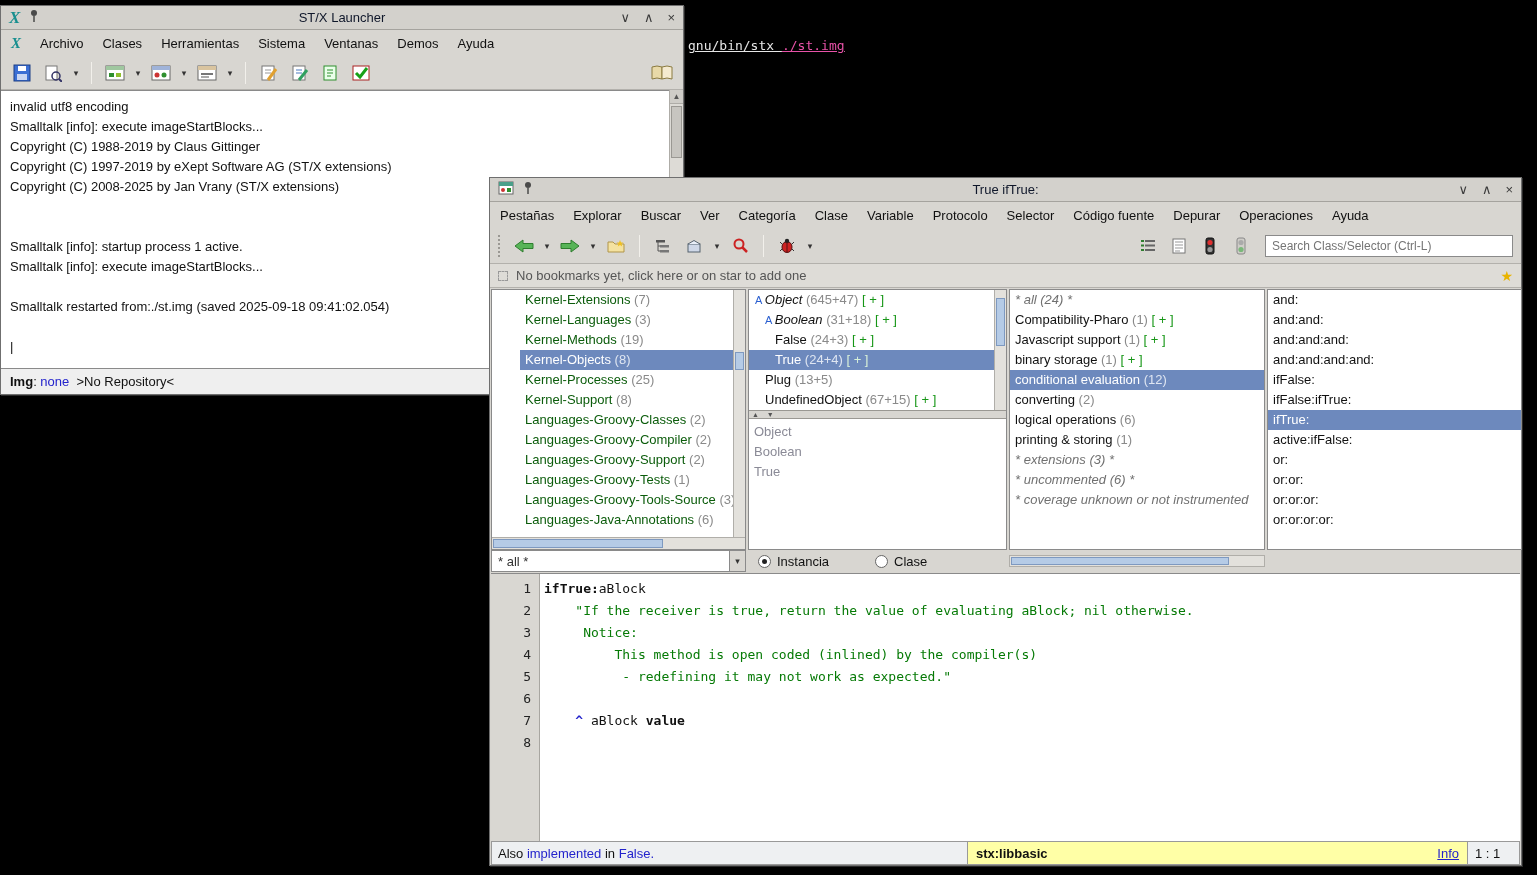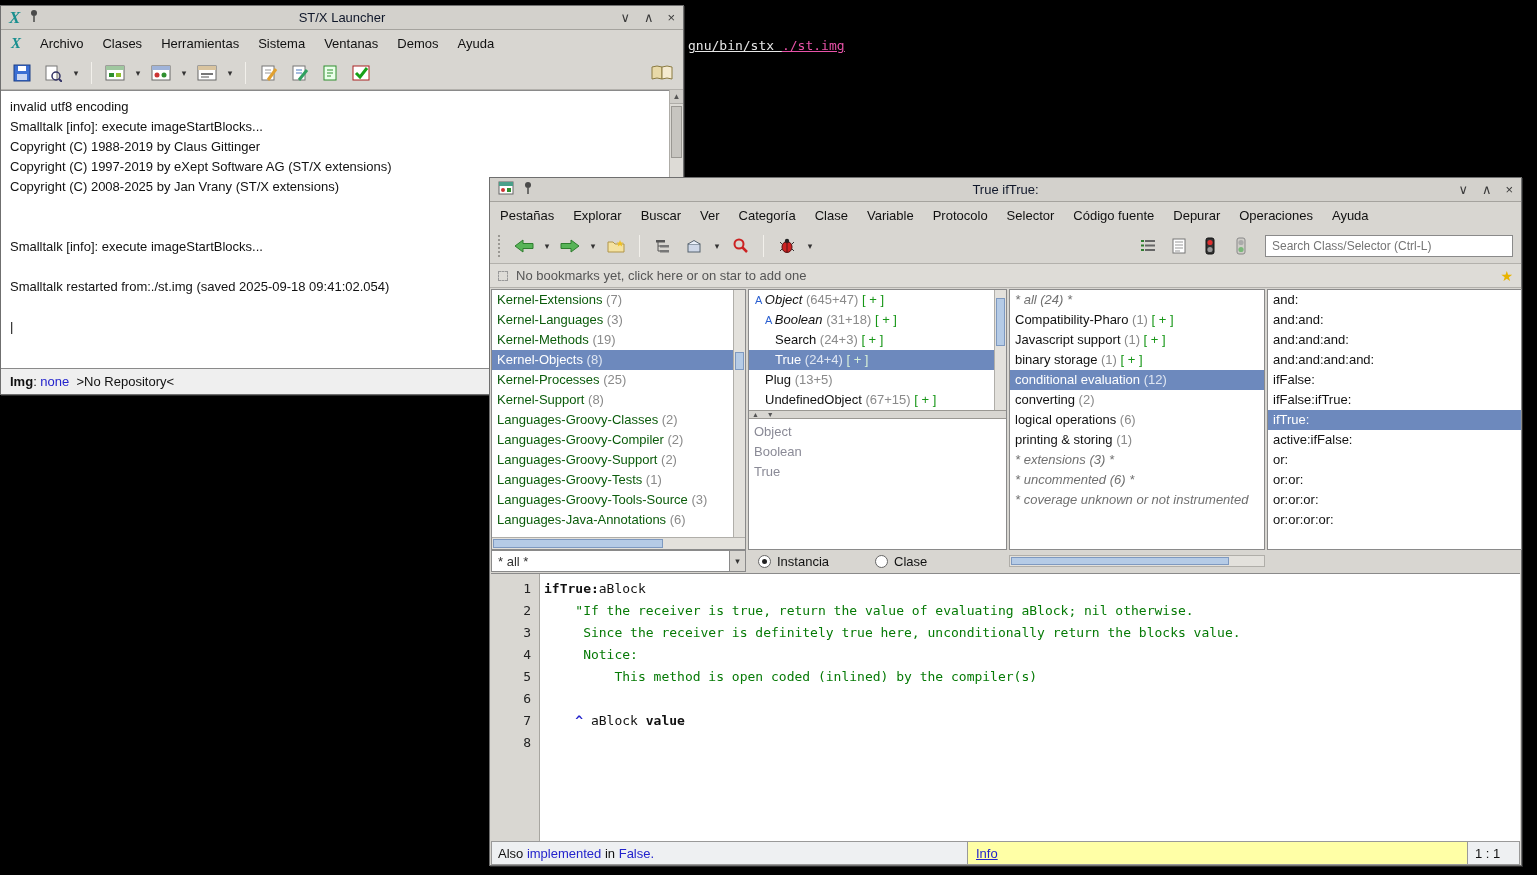--- a/index.html
+++ b/index.html
@@ -57,21 +57,21 @@
   .search{margin-left:6px;width:248px;height:22px;border:1px solid #8a8a8a;padding:0 6px;
       font-size:12px;color:#333;background:#fff;font-family:"Liberation Sans",sans-serif;}
   .bookmarks{position:absolute;left:0;right:0;top:86px;height:24px;background:#deccd6;
       background:#dedcd7;border-bottom:1px solid #b3b1ac;display:flex;align-items:center;
       padding:0 8px;gap:8px;color:#555;}
   .bm-box{width:10px;height:10px;border:1px dashed #999;}
   .bm-star{margin-left:auto;color:#e9b400;font-size:14px;}
 
   .panes{position:absolute;left:1px;top:111px;height:261px;display:flex;gap:2px;}
   .pane{background:#fff;border:1px solid #8a8a8a;position:relative;overflow:hidden;}
-  #pane-categories{width:255px;}
+  #pane-categories{width:255px;padding-left:28px;}
   #pane-classes{width:259px;}
   #pane-protocols{width:256px;}
   #pane-selectors{width:255px;}
   .row{height:20px;line-height:20px;padding:0 5px;white-space:nowrap;overflow:hidden;}
   .row.selected{background:#6d89bd;color:#fff;}
   .count{color:#8a8a8a;}
   .selected .count{color:#dfe6f2;}
   .plus{color:#169616;}
   .selected .plus{color:#d9f2d9;}
   .cat-name{color:#0b5c0b;}
@@ -247,20 +247,21 @@
     </div>
     <div class="transcript">
       <div id="transcript-lines">
           <div class="t-line"><span class="seg-n">invalid utf8 encoding</span></div>
           <div class="t-line"><span class="seg-n">Smalltalk [info]: execute imageStartBlocks...</span></div>
           <div class="t-line"><span class="seg-n">Copyright (C) 1988-2019 by Claus Gittinger</span></div>
           <div class="t-line"><span class="seg-n">Copyright (C) 1997-2019 by eXept Software AG (ST/X extensions)</span></div>
           <div class="t-line"><span class="seg-n">Copyright (C) 2008-2025 by Jan Vrany (ST/X extensions)</span></div>
           <div class="t-line">&nbsp;</div>
           <div class="t-line">&nbsp;</div>
+          <div class="t-line"><span class="seg-n">Smalltalk [info]: startup process 1 active.</span></div>
           <div class="t-line"><span class="seg-n">Smalltalk [info]: execute imageStartBlocks...</span></div>
           <div class="t-line">&nbsp;</div>
           <div class="t-line"><span class="seg-n">Smalltalk restarted from:./st.img (saved 2025-09-18 09:41:02.054)</span></div>
           <div class="t-line">&nbsp;</div>
           <div class="t-line"><span class="seg-n">|</span></div>
         </div>
     </div>
     <div class="lscroll">
       <span class="arrow">▲</span>
       <span class="thumb"></span>
@@ -421,21 +422,21 @@
           <span class="vthumb" style="top:62px;height:18px"></span>
         </div>
         <div class="hscroll">
           <span class="hthumb" style="left:1px;width:170px"></span>
         </div>
       </div>
       <div class="pane" id="pane-classes">
         <div id="class-list">
             <div class="row" style="padding-left: 6px;"><span class="marker">A  </span><span class="cls-name italic">Object</span><span class="count"> (645+47)</span><span class="plus">  [ + ]</span></div>
             <div class="row" style="padding-left: 16px;"><span class="marker">A  </span><span class="cls-name italic">Boolean</span><span class="count"> (31+18)</span><span class="plus">  [ + ]</span></div>
-            <div class="row" style="padding-left: 26px;"><span class="cls-name">Search</span><span class="count"> (24+3)</span><span class="plus">  [ + ]</span></div>
+            <div class="row" style="padding-left: 26px;"><span class="cls-name">False</span><span class="count"> (24+3)</span><span class="plus">  [ + ]</span></div>
             <div class="row selected" style="padding-left: 26px;"><span class="cls-name">True</span><span class="count"> (24+4)</span><span class="plus">  [ + ]</span></div>
             <div class="row" style="padding-left: 16px;"><span class="cls-name">Plug</span><span class="count"> (13+5)</span></div>
             <div class="row" style="padding-left: 16px;"><span class="cls-name">UndefinedObject</span><span class="count"> (67+15)</span><span class="plus">  [ + ]</span></div>
           </div>
         <div class="vscroll" style="bottom:auto;height:120px">
           <span class="vthumb" style="top:8px;height:48px"></span>
         </div>
         <div id="class-splitter"><span>▲ ▼</span></div>
         <div id="class-path">
             <div class="row path-row">Object</div>
@@ -503,29 +504,30 @@
           <div>3</div>
           <div>4</div>
           <div>5</div>
           <div>6</div>
           <div>7</div>
           <div>8</div>
         </div>
       <div class="codecol" id="code-lines">
           <div class="cl"><span class="seg-kw">ifTrue:</span><span class="seg-n">aBlock</span></div>
           <div class="cl"><span class="seg-c">    "If the receiver is true, return the value of evaluating aBlock; nil otherwise.</span></div>
-          <div class="cl"><span class="seg-c">     Since the receiver is definitely true here, unconditionally return the blocks value.</span></div>
           <div class="cl"><span class="seg-c">     Notice:</span></div>
           <div class="cl"><span class="seg-c">         This method is open coded (inlined) by the compiler(s)</span></div>
+          <div class="cl"><span class="seg-c">          - redefining it may not work as expected."</span></div>
           <div class="cl">&nbsp;</div>
           <div class="cl"><span class="seg-n">    </span><span class="seg-ret">^</span><span class="seg-n"> aBlock </span><span class="seg-b">value</span></div>
         </div>
     </div>
 
     <div class="b-status">
       <div class="bs-left"><span id="browser-status-left"><span class="seg-n">Also </span><span class="seg-link">implemented</span><span class="seg-n"> in </span><span class="seg-link">False.</span></span></div>
       <div class="bs-mid">
+        <span class="pkg">stx:libbasic</span>
         <span class="bs-info">Info</span>
       </div>
       <div class="bs-right">1 : 1</div>
     </div>
   </div>
 </div>
 
 </body></html>

